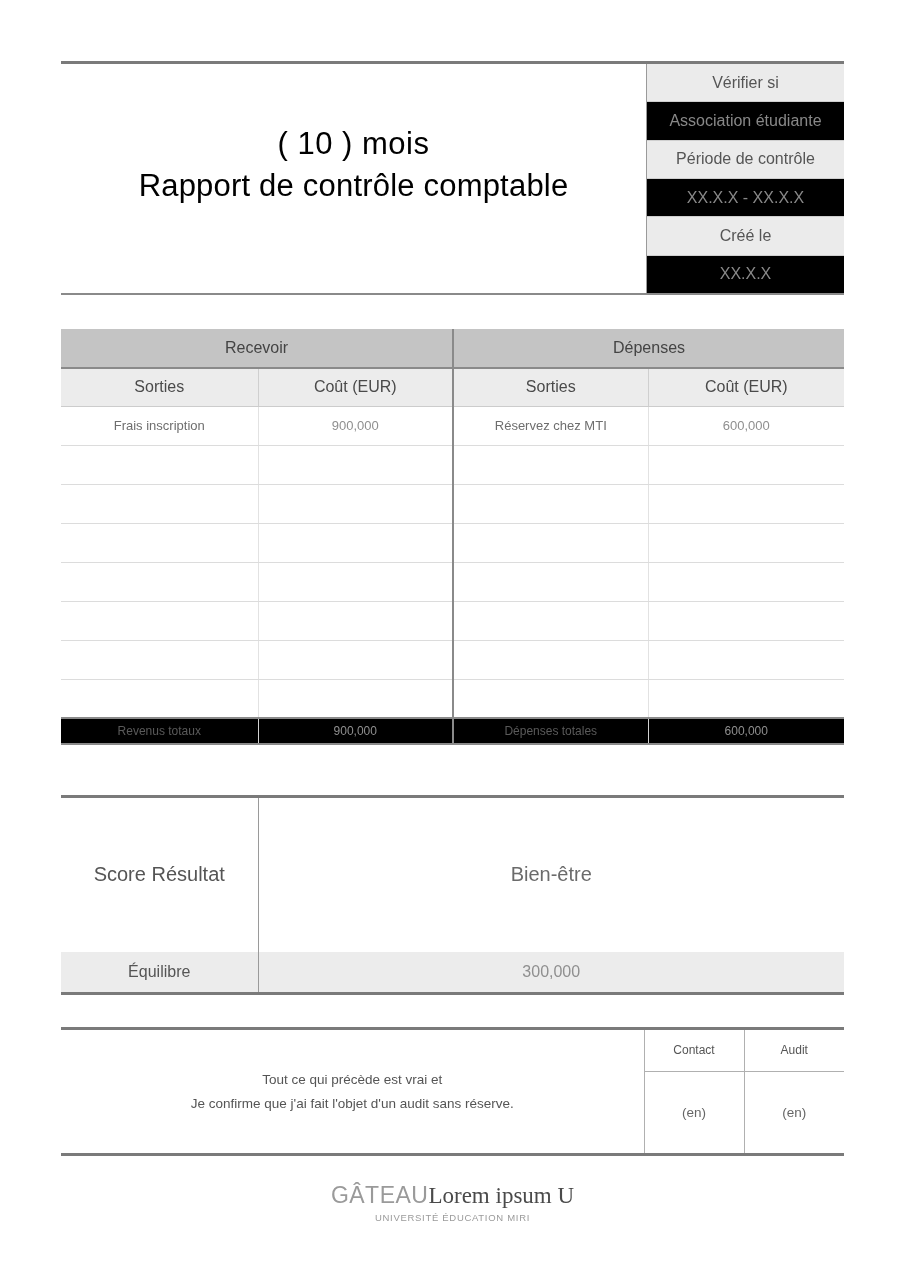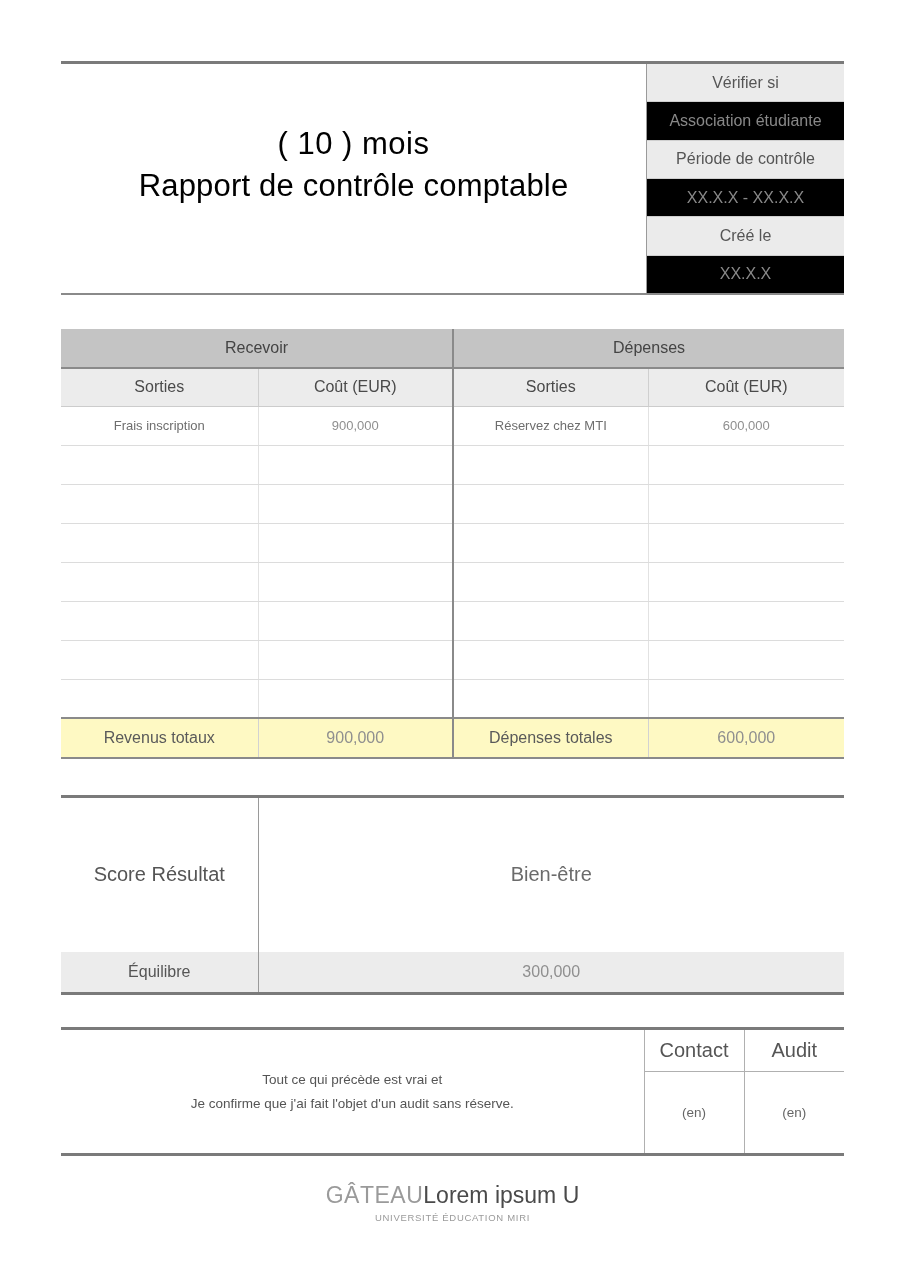--- a/index.html
+++ b/index.html
@@ -145,24 +145,24 @@
     font-size: 13px;
     color: #6e6e6e;
     border-bottom: 1px solid #dcdcdc;
     background: #ffffff;
   }
   .body-row td.vsep   { border-left: 1px solid #e2e2e2; }
   .body-row td.center-sep { border-left: 2px solid #8a8a8a; }
   .body-row td.num { color: #8f8f8f; }
 
   .total-row td {
-    height: 40px;
-    font-size: 16px;
+    height: 26px;
+    font-size: 12px;
     color: #5a5a5a;
-    background: #fef9c3;
+    background: #000000;
     border-top: 2px solid #8a8a8a;
     border-bottom: 2px solid #8a8a8a;
   }
   .total-row td.vsep   { border-left: 1px solid #d2d2d2; }
   .total-row td.center-sep { border-left: 2px solid #8a8a8a; }
   .total-row td.num { color: #8f8f8f; }
 
   
   .score-block {
     position: absolute;
@@ -221,21 +221,21 @@
   .sig-block col.g2 { width: 100px; }
   .sig-block col.g3 { width: 100px; }
   .sig-block td {
     padding: 0;
     text-align: center;
     box-sizing: border-box;
     background: #ffffff;
   }
   .sig-head td.hcell {
     height: 41px;
-    font-size: 20px;
+    font-size: 12px;
     color: #555555;
     border-left: 1px solid #b0b0b0;
     border-bottom: 1px solid #b0b0b0;
   }
   .sig-statement {
     font-size: 13.5px;
     color: #555555;
     line-height: 1.75;
     padding: 0 24px;
   }
@@ -268,20 +268,21 @@
     white-space: nowrap;
   }
   .logo-mark {
     color: #9a9a9a;
     font-weight: 400;
     letter-spacing: 0.5px;
   }
   .logo-name {
     color: #4a4a4a;
     font-weight: 400;
+    font-family: Liberation Serif, serif;
   }
   .logo-sub {
     margin-top: 3px;
     font-size: 9.5px;
     color: #9a9a9a;
     letter-spacing: 0.7px;
   }
 </style>
 </head>
 <body>

